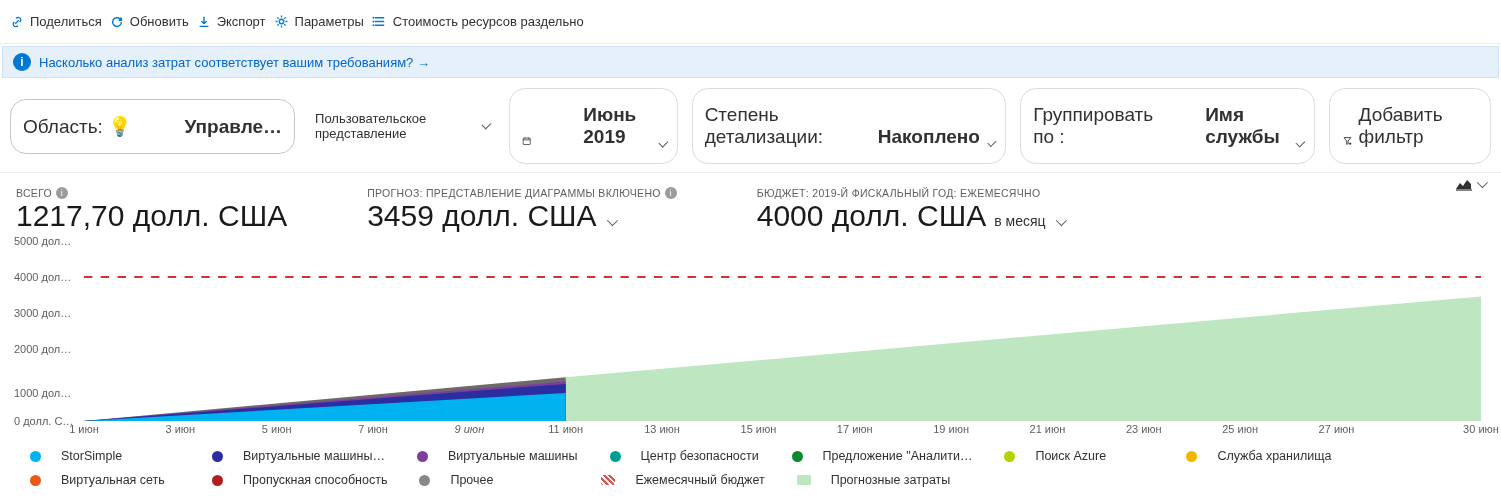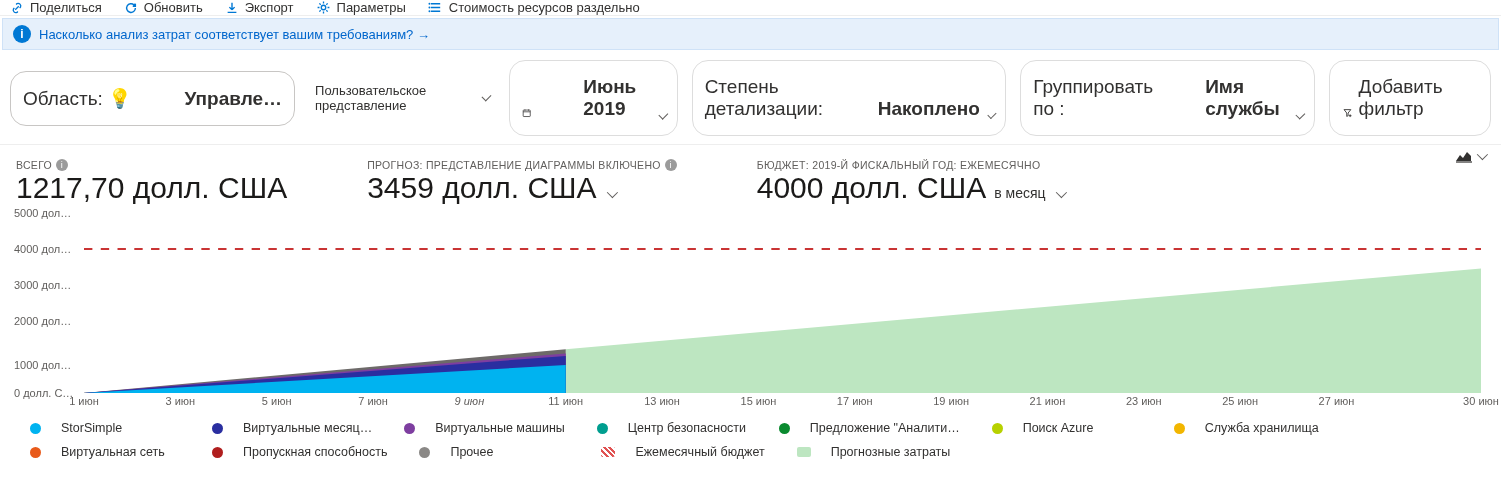--- a/index.html
+++ b/index.html
@@ -7,22 +7,22 @@
     margin: 0;
     font-family: "Segoe UI", Arial, sans-serif;
     font-size: 13px;
     color: #323130;
     background: #fff;
     width: 1501px;
   }
   .toolbar {
     display: flex;
     align-items: center;
-    padding: 0 10px;
-    gap: 22px;
+    padding: 14px 10px;
+    gap: 8px;
     border-bottom: 1px solid #eee;
   }
   .tb-item {
     display: flex;
     align-items: center;
     gap: 6px;
     color: #323130;
     cursor: pointer;
   }
   .tb-item svg { flex: none; }
@@ -338,21 +338,21 @@
     </div>
 </div>
 
 <div class="legend" id="legend">
     <div class="leg-item">
       <span class="swatch" style="background: rgb(0, 179, 240);"></span>
       <span>StorSimple</span>
     </div>
     <div class="leg-item">
       <span class="swatch" style="background: rgb(42, 46, 160);"></span>
-      <span>Виртуальные месяц…</span>
+      <span>Виртуальные машины…</span>
     </div>
     <div class="leg-item">
       <span class="swatch" style="background: rgb(126, 62, 160);"></span>
       <span>Виртуальные машины</span>
     </div>
     <div class="leg-item">
       <span class="swatch" style="background: rgb(0, 158, 143);"></span>
       <span>Центр безопасности</span>
     </div>
     <div class="leg-item">

